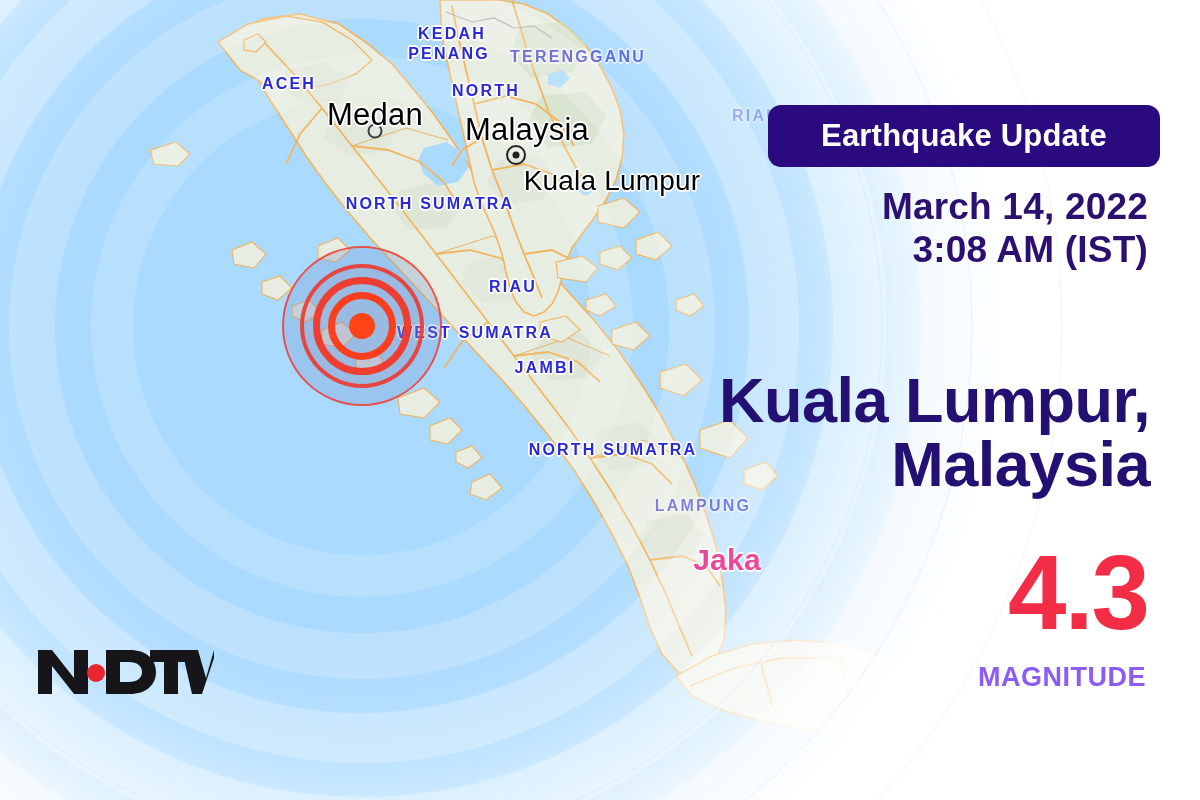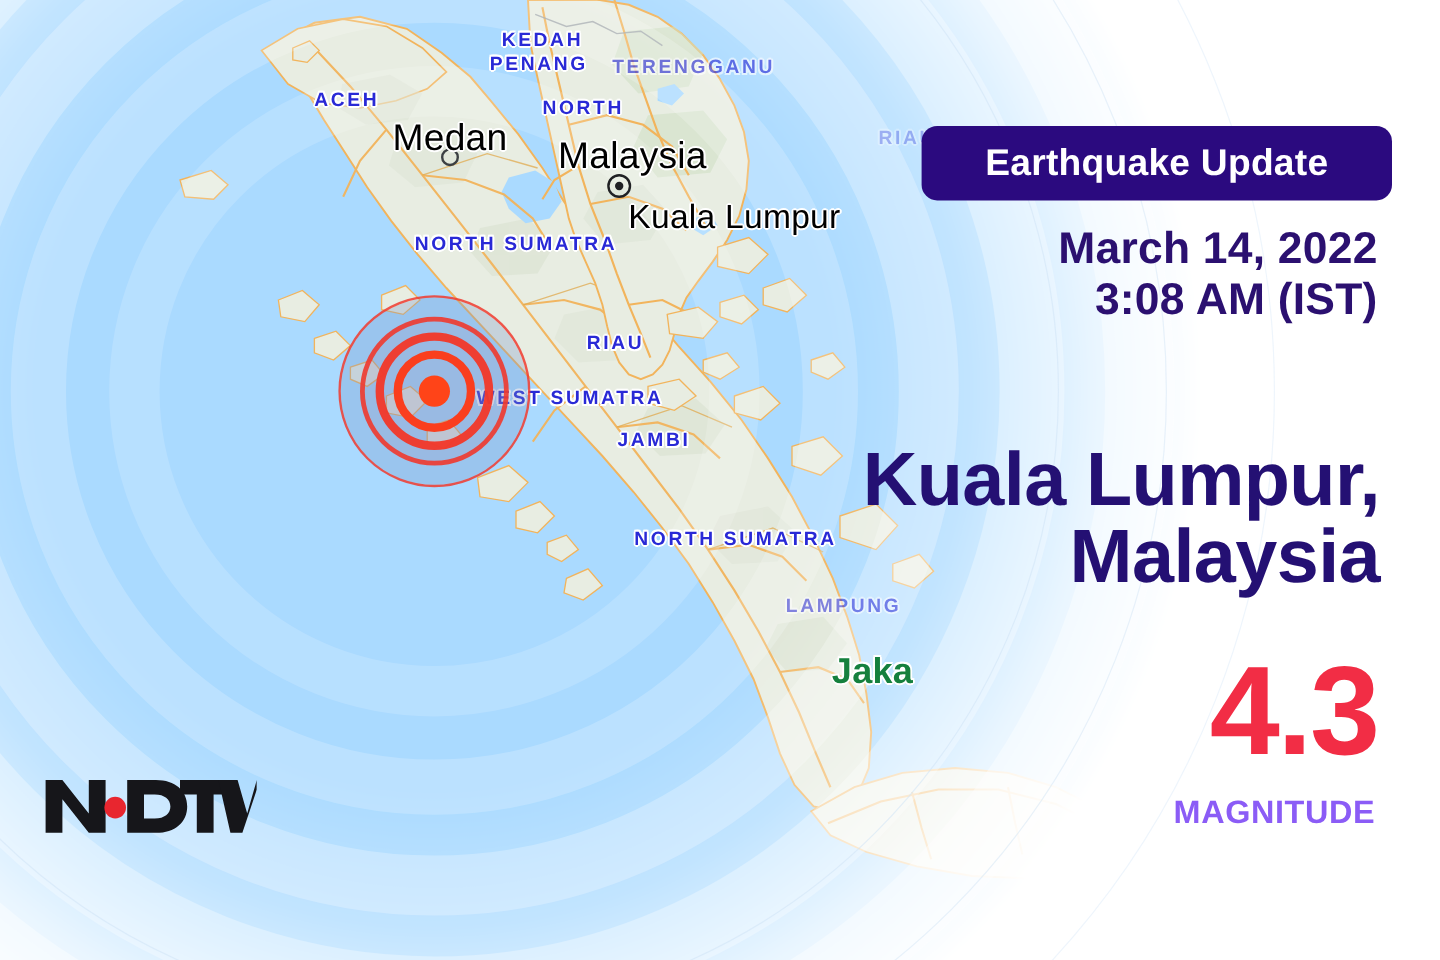--- a/index.html
+++ b/index.html
@@ -19,21 +19,21 @@
   
   .mlabel{position:absolute;white-space:nowrap;transform:translate(-50%,-50%);
           font-family:"Liberation Sans", sans-serif;}
   .mlabel span{ -webkit-text-stroke:0px;
     text-shadow:
       1.6px 0 #fff, -1.6px 0 #fff, 0 1.6px #fff, 0 -1.6px #fff,
       1.2px 1.2px #fff, -1.2px 1.2px #fff, 1.2px -1.2px #fff, -1.2px -1.2px #fff;}
   .prov{color:#2929d6;font-weight:700;letter-spacing:2.2px;font-size:16px;}
   .city{color:#000000;font-weight:400;font-size:28px;letter-spacing:.2px;}
   .city.big{font-size:31px;}
-  .city.ghost{color:#15803d;font-weight:700;font-size:30px;}
+  .city.ghost{color:#ec4899;font-weight:700;font-size:30px;}
 
   
   .city-dot{position:absolute;width:11px;height:11px;border:2px solid #3c4043;border-radius:50%;
             background:transparent;transform:translate(-50%,-50%);}
   .cap-dot{position:absolute;width:16px;height:16px;border:2px solid #202124;border-radius:50%;
            background:transparent;transform:translate(-50%,-50%);}
   .cap-dot::after{content:"";position:absolute;left:50%;top:50%;width:7px;height:7px;border-radius:50%;
            background:#202124;transform:translate(-50%,-50%);}
 
   

